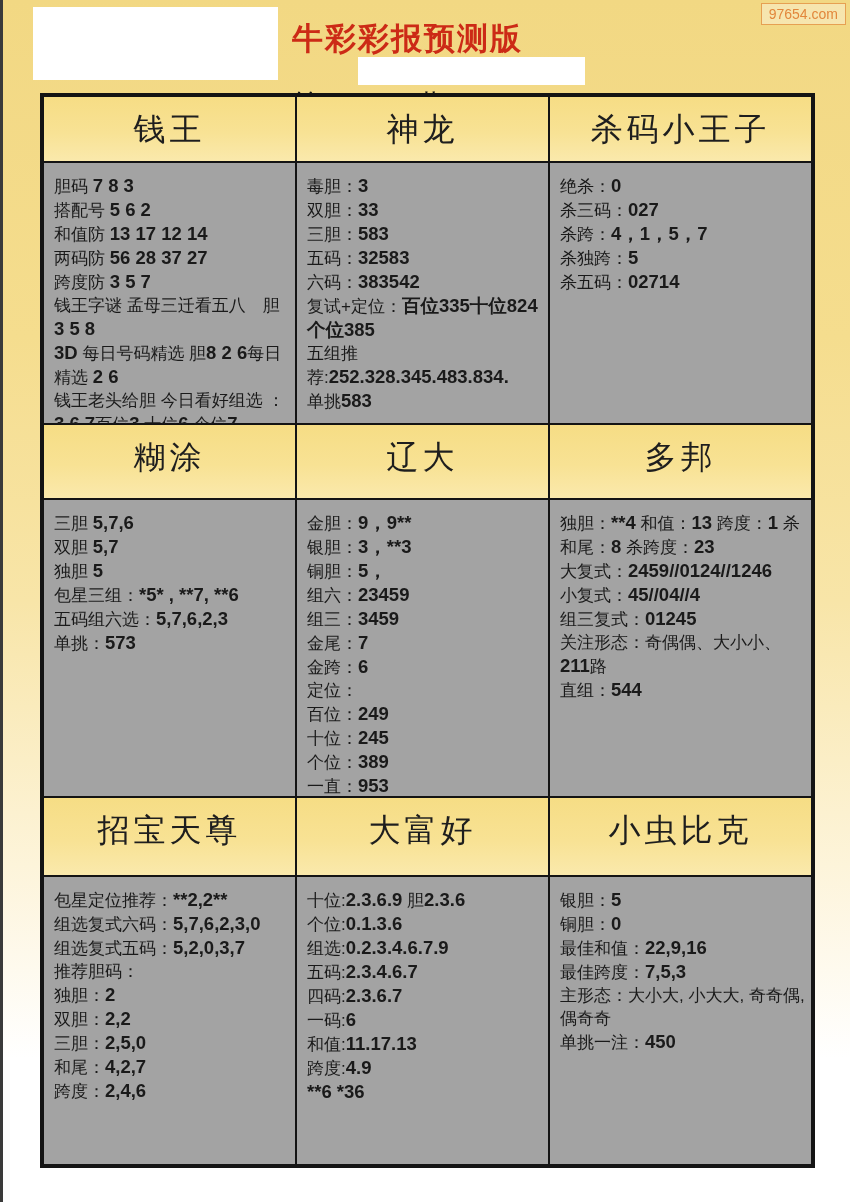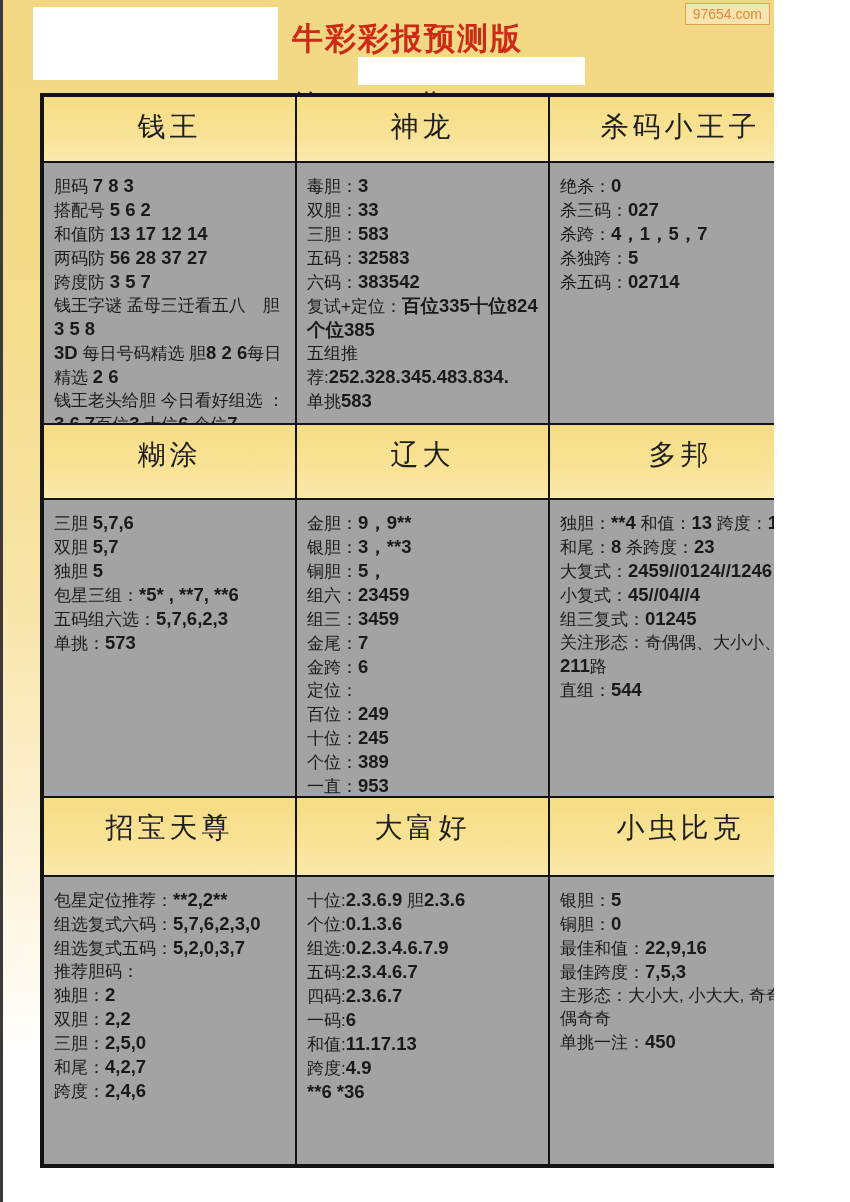--- a/index.html
+++ b/index.html
@@ -1,17 +1,17 @@
 <!DOCTYPE html>
 <html><head>
 <meta charset="utf-8">
 <style>
   html,body { margin:0; padding:0; }
   .page {
-    position:relative; width:774px; height:1202px; overflow:hidden;
+    position:relative; width:850px; height:1202px; overflow:hidden;
     background:linear-gradient(180deg,#f2d883 0%,#f5dd8e 28%,#f8e5a8 50%,#fdf4da 72%,#ffffff 88%);
     font-family:"Liberation Sans","DejaVu Sans",sans-serif;
   }
   .edge-stripe { position:absolute; left:0; top:0; width:3px; height:1202px; background:#3a3a3a; }
   .whitebox1 { position:absolute; left:33px; top:7px; width:245px; height:73px; background:#ffffff; }
   .whitebox2 { position:absolute; left:358px; top:57px; width:227px; height:28px; background:#ffffff; }
   .badge {
     position:absolute; right:4px; top:3px; padding:0 7px; line-height:20px;
     border:1px solid #e6a052; color:#e2873b; font-size:14px;
     background:rgba(255,255,255,0.35);
@@ -22,21 +22,21 @@
   .board {
     position:absolute; left:40px; top:93px; width:775px; height:1075px;
     box-sizing:border-box; border:3px solid #141414; background:#ffffff;
     display:grid; grid-template-columns:253px 253px 1fr;
     grid-template-rows:66px 262px 75px 298px 79px auto;
   }
   .hcell {
     box-sizing:border-box; border:1.5px solid #141414;
     background:linear-gradient(180deg,#f6dd85 0%,#f8e294 55%,#fae9ac 100%);
     display:flex; justify-content:center; align-items:flex-start; padding-top:11px;
-    font-size:28px; color:#1e1e1e; letter-spacing:4px;
+    font-size:32px; color:#1e1e1e; letter-spacing:4px;
     font-family:"Liberation Serif","DejaVu Serif",serif;
   }
   .ccell {
     box-sizing:border-box; border:1.5px solid #141414; background:#a3a3a3;
     padding:11px 6px 0 10px; font-size:17px; color:#1a1a1a;
   }
   .line { line-height:23px; }
   .b { font-weight:bold; font-size:18.5px; }
 </style>
 </head>

